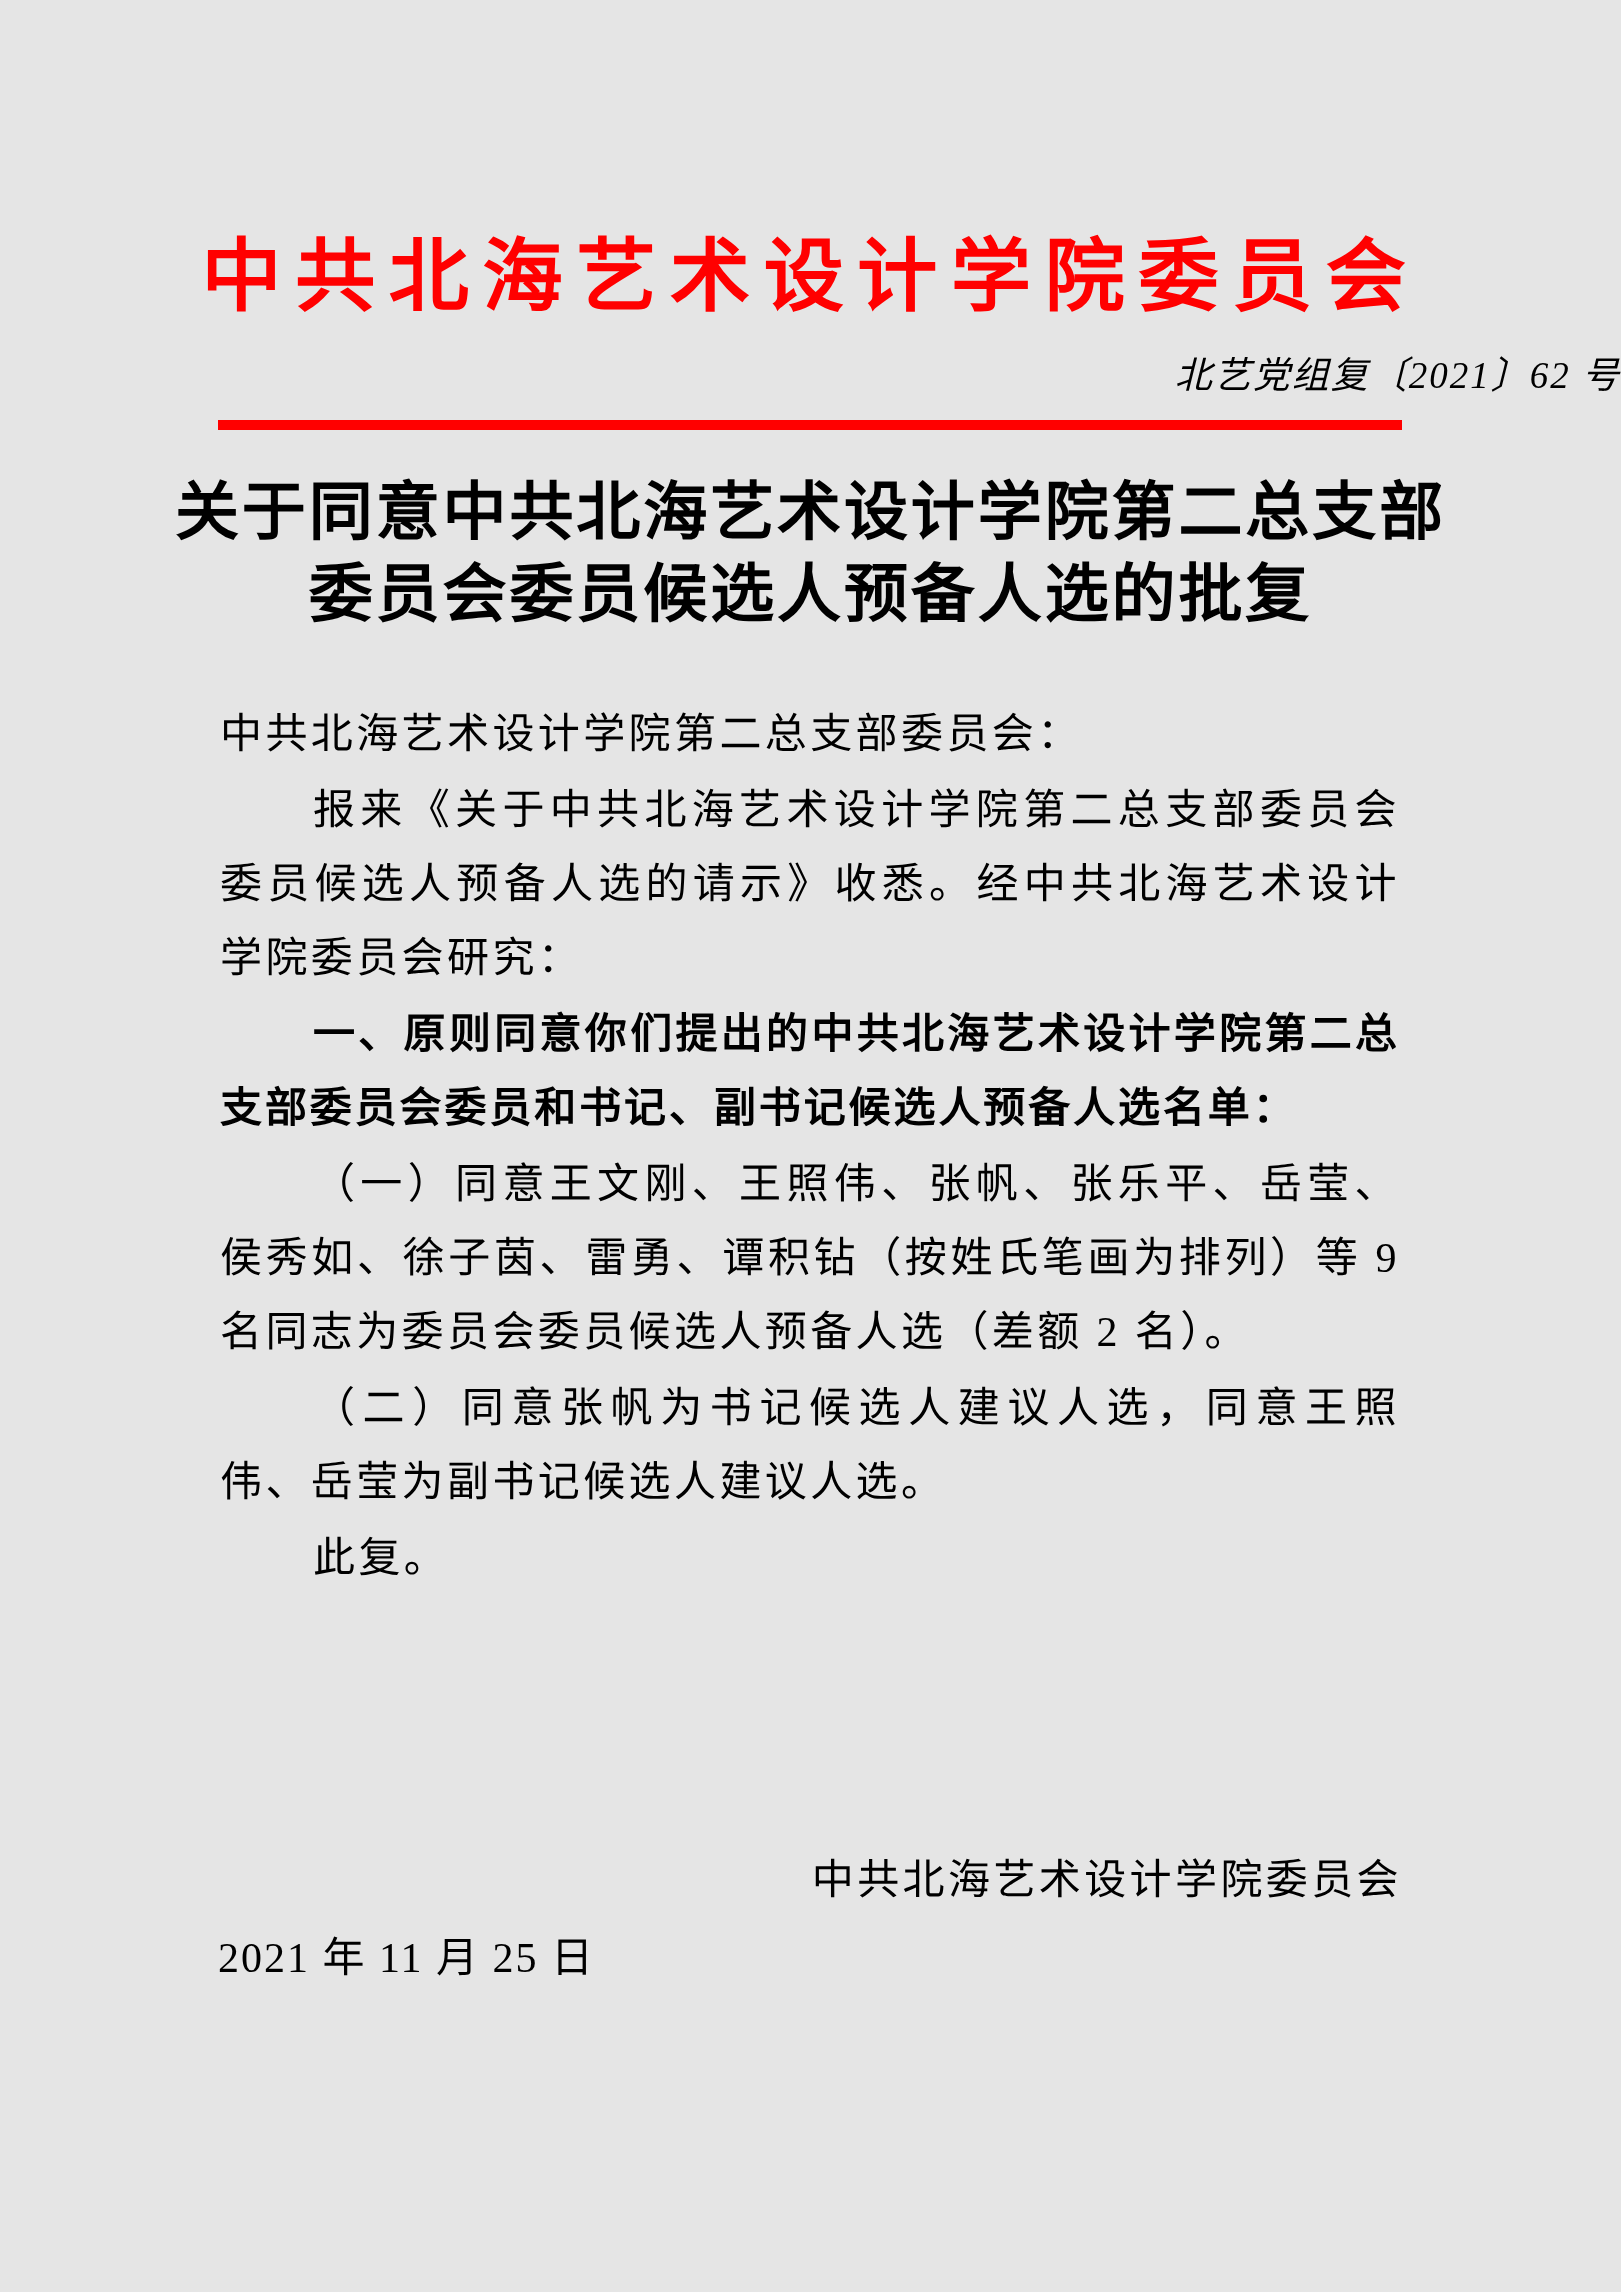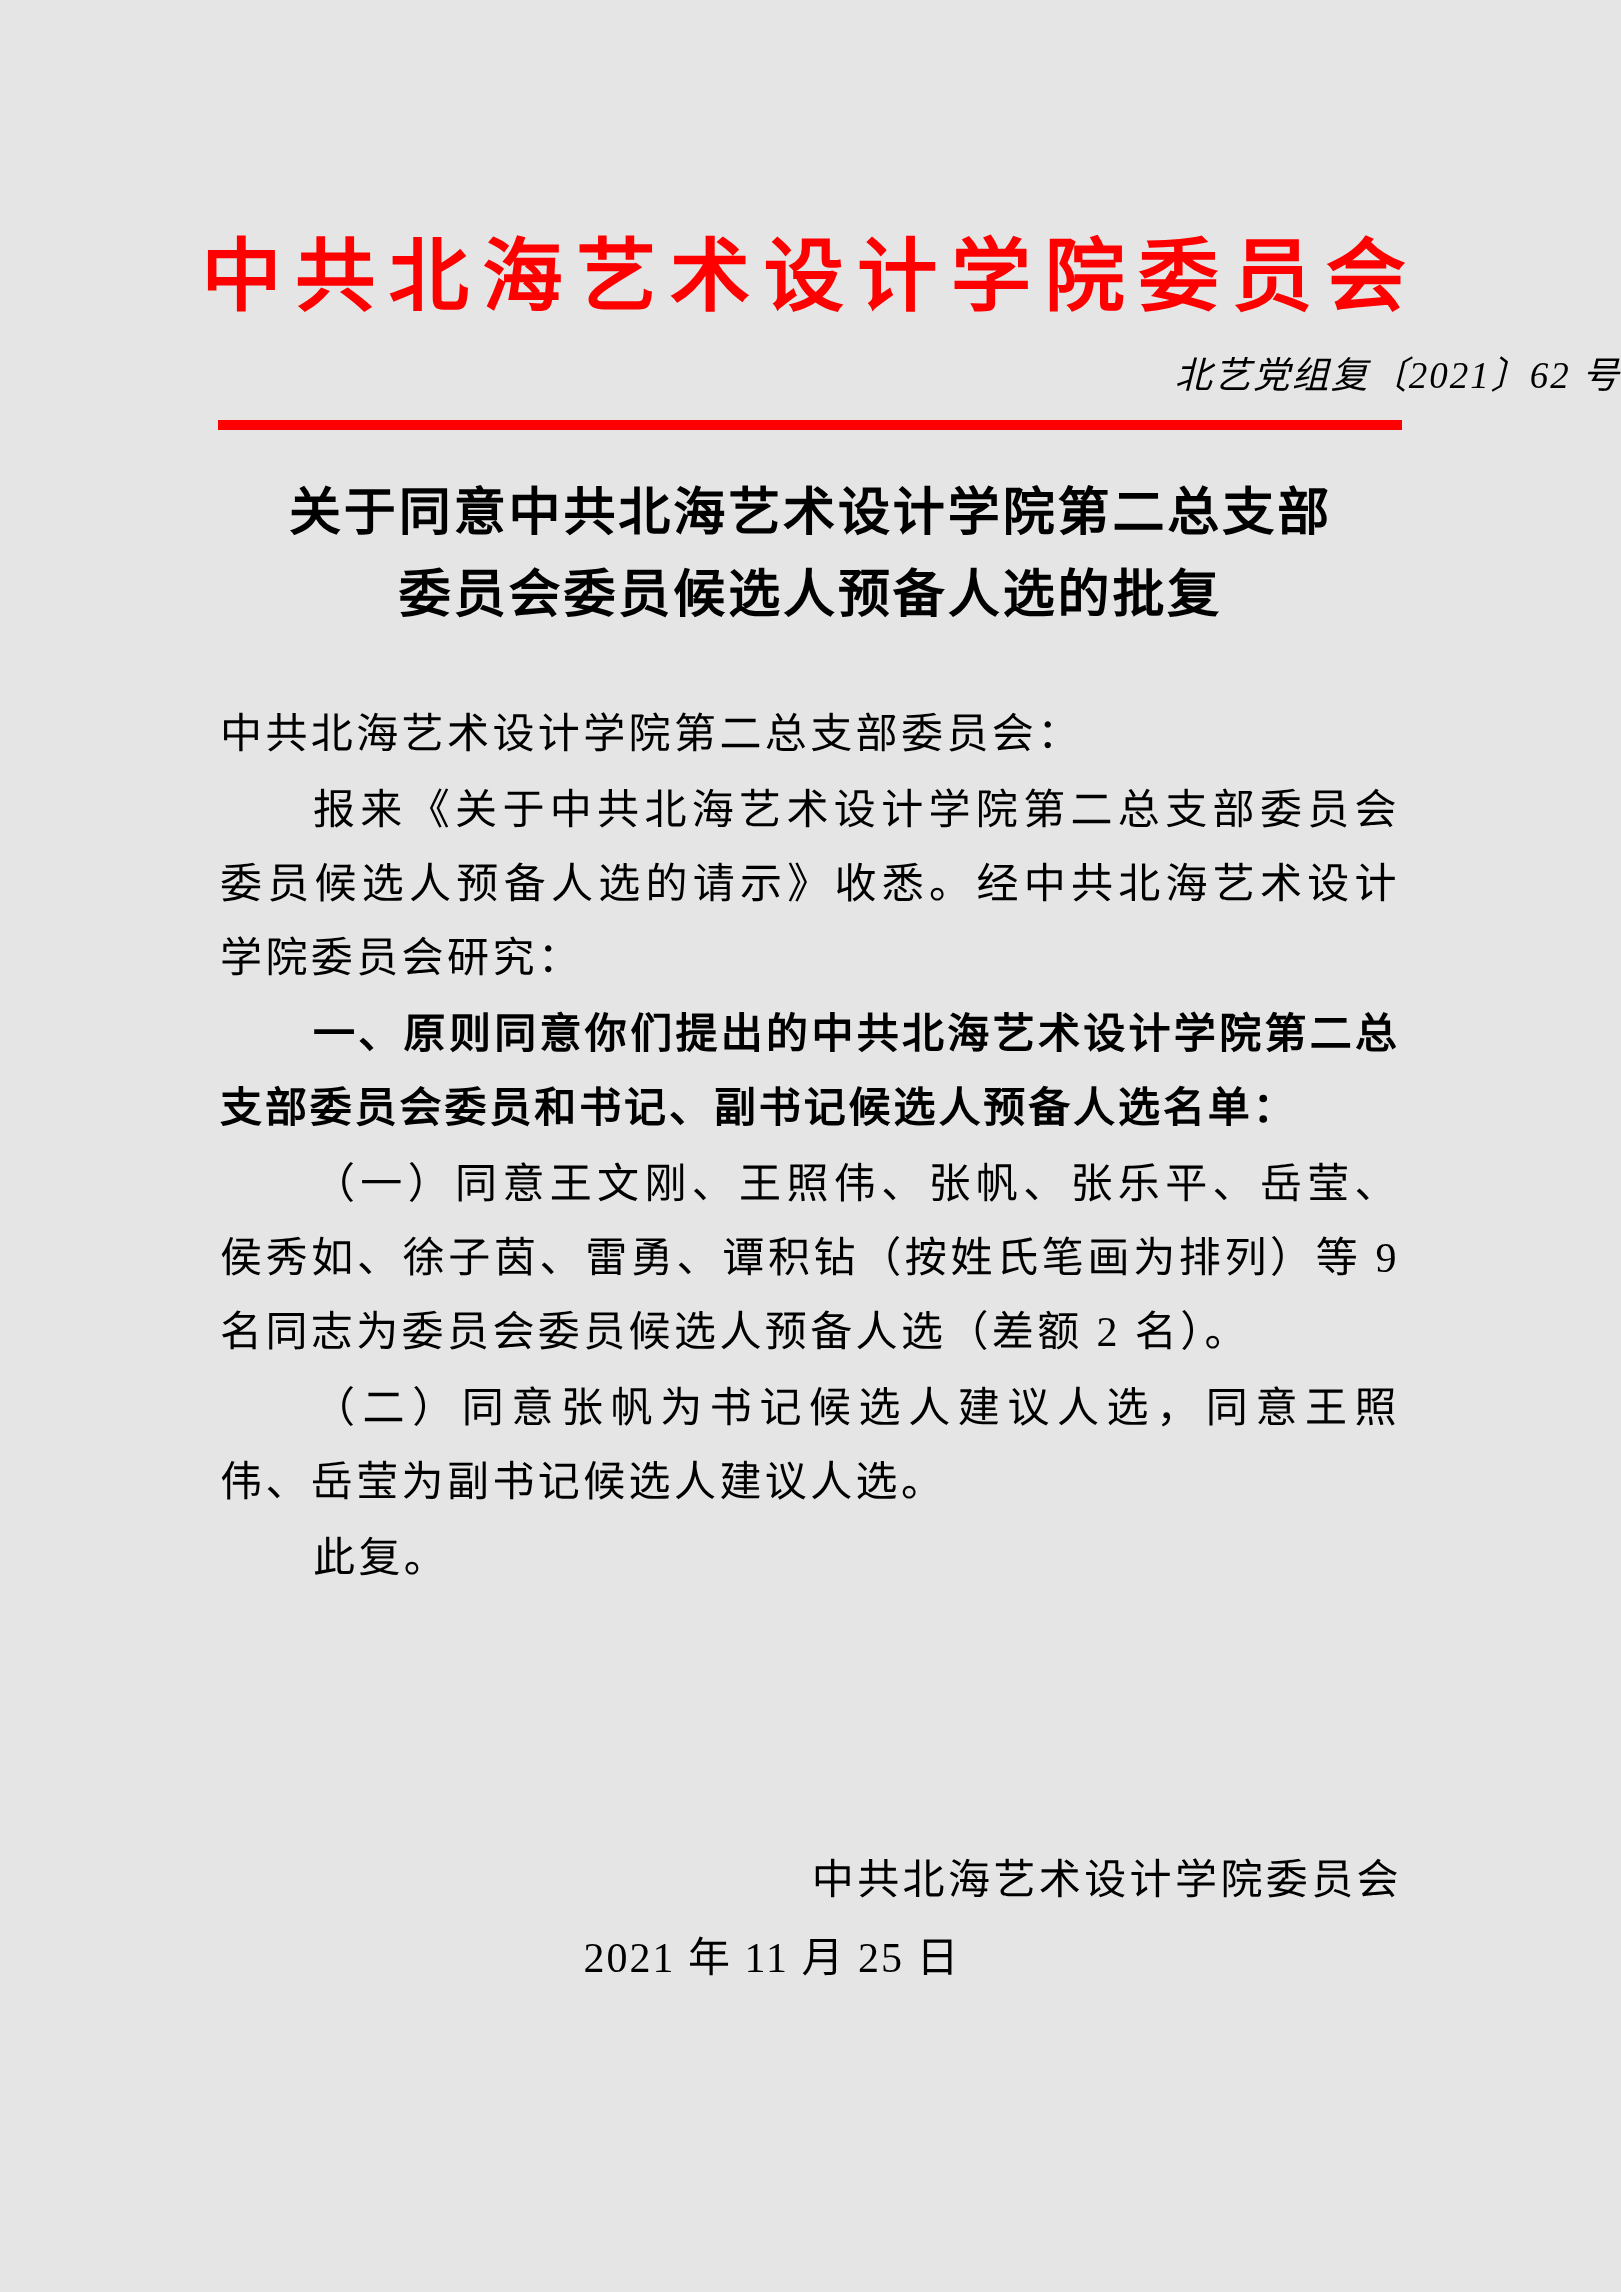--- a/index.html
+++ b/index.html
@@ -43,21 +43,21 @@
     width: 1184px;
     height: 9.8px;
     background: #FF0000;
   }
   .doc-title {
     position: absolute;
     top: 472px;
     left: 0;
     width: 100%;
     text-align: center;
-    font-size: 52px;
+    font-size: 64px;
     font-weight: bold;
     line-height: 82px;
     letter-spacing: 2.9px;
     font-family: "Liberation Serif", serif;
   }
   .body-text {
     position: absolute;
     top: 695px;
     left: 218px;
     width: 1184px;
@@ -82,21 +82,21 @@
     text-align: right;
     font-size: 42px;
     letter-spacing: 3.4px;
     font-family: "Liberation Serif", serif;
   }
   .date-line {
     position: absolute;
     top: 1923px;
     left: 218px;
     width: 1108px;
-    text-align: center;
+    text-align: left;
     font-size: 42px;
     letter-spacing: 2px;
     font-family: "Liberation Serif", serif;
   }
 </style>
 </head>
 <body>
 
 <div class="page">
 

